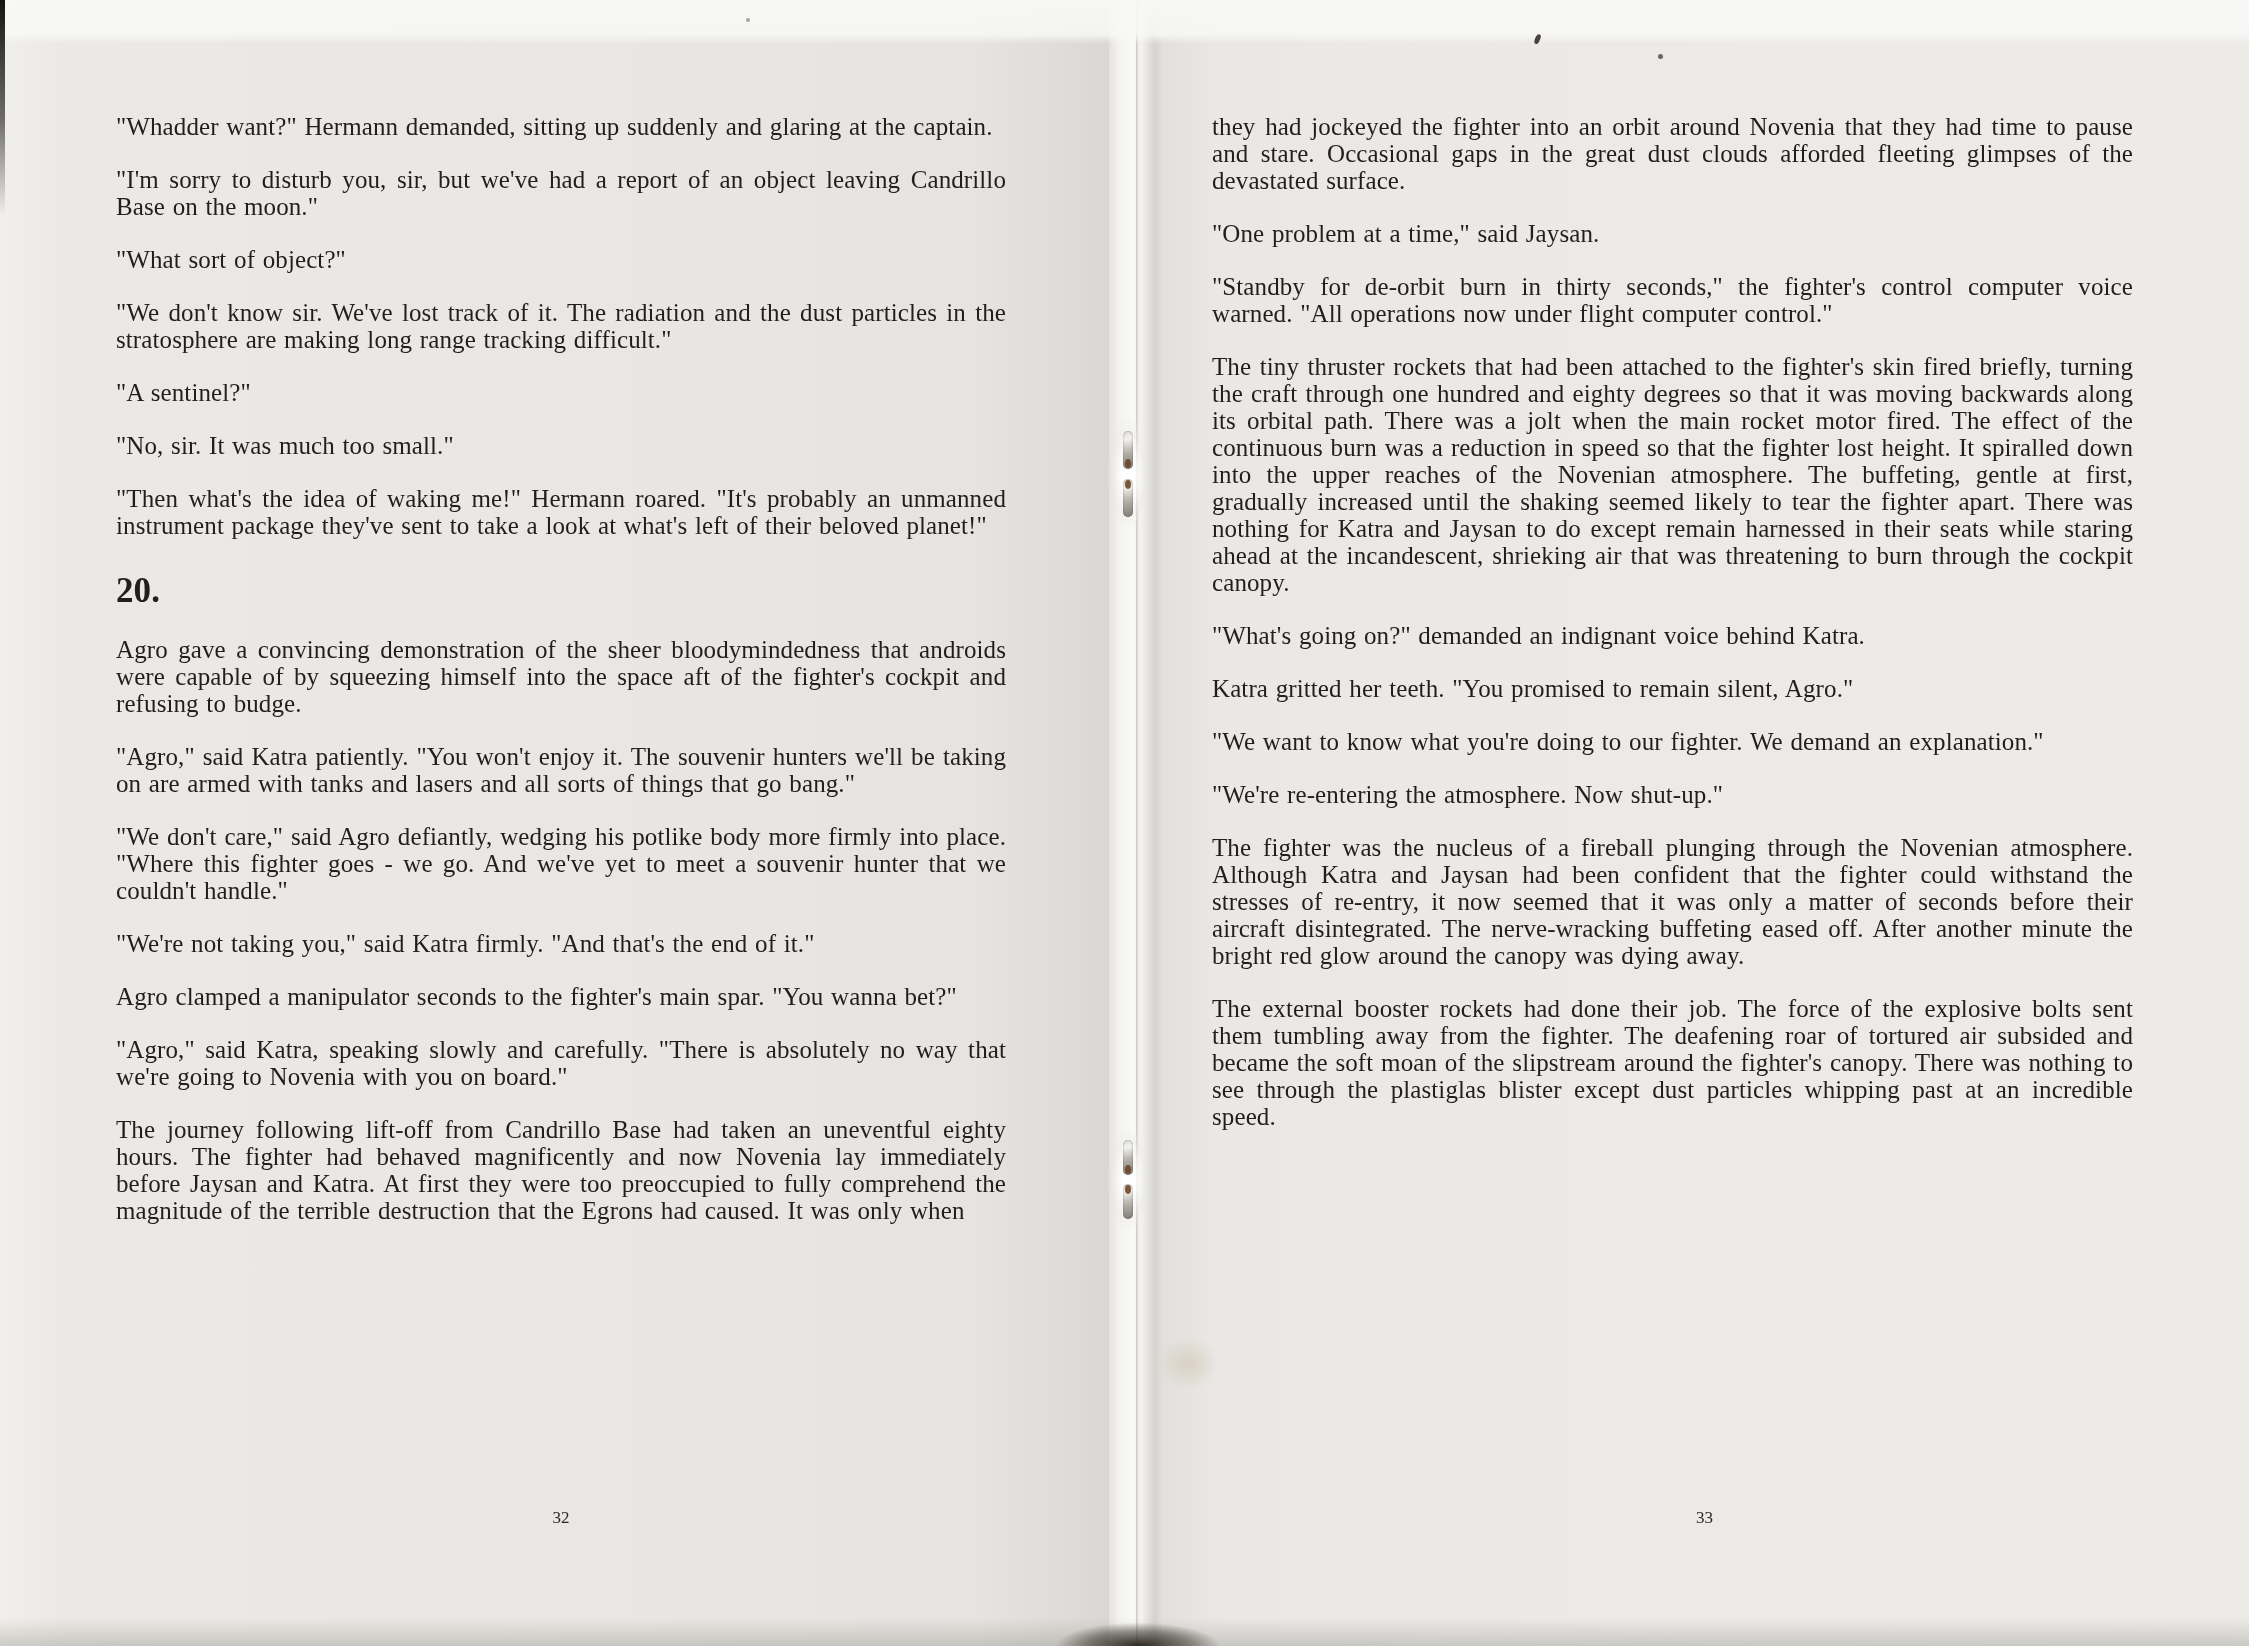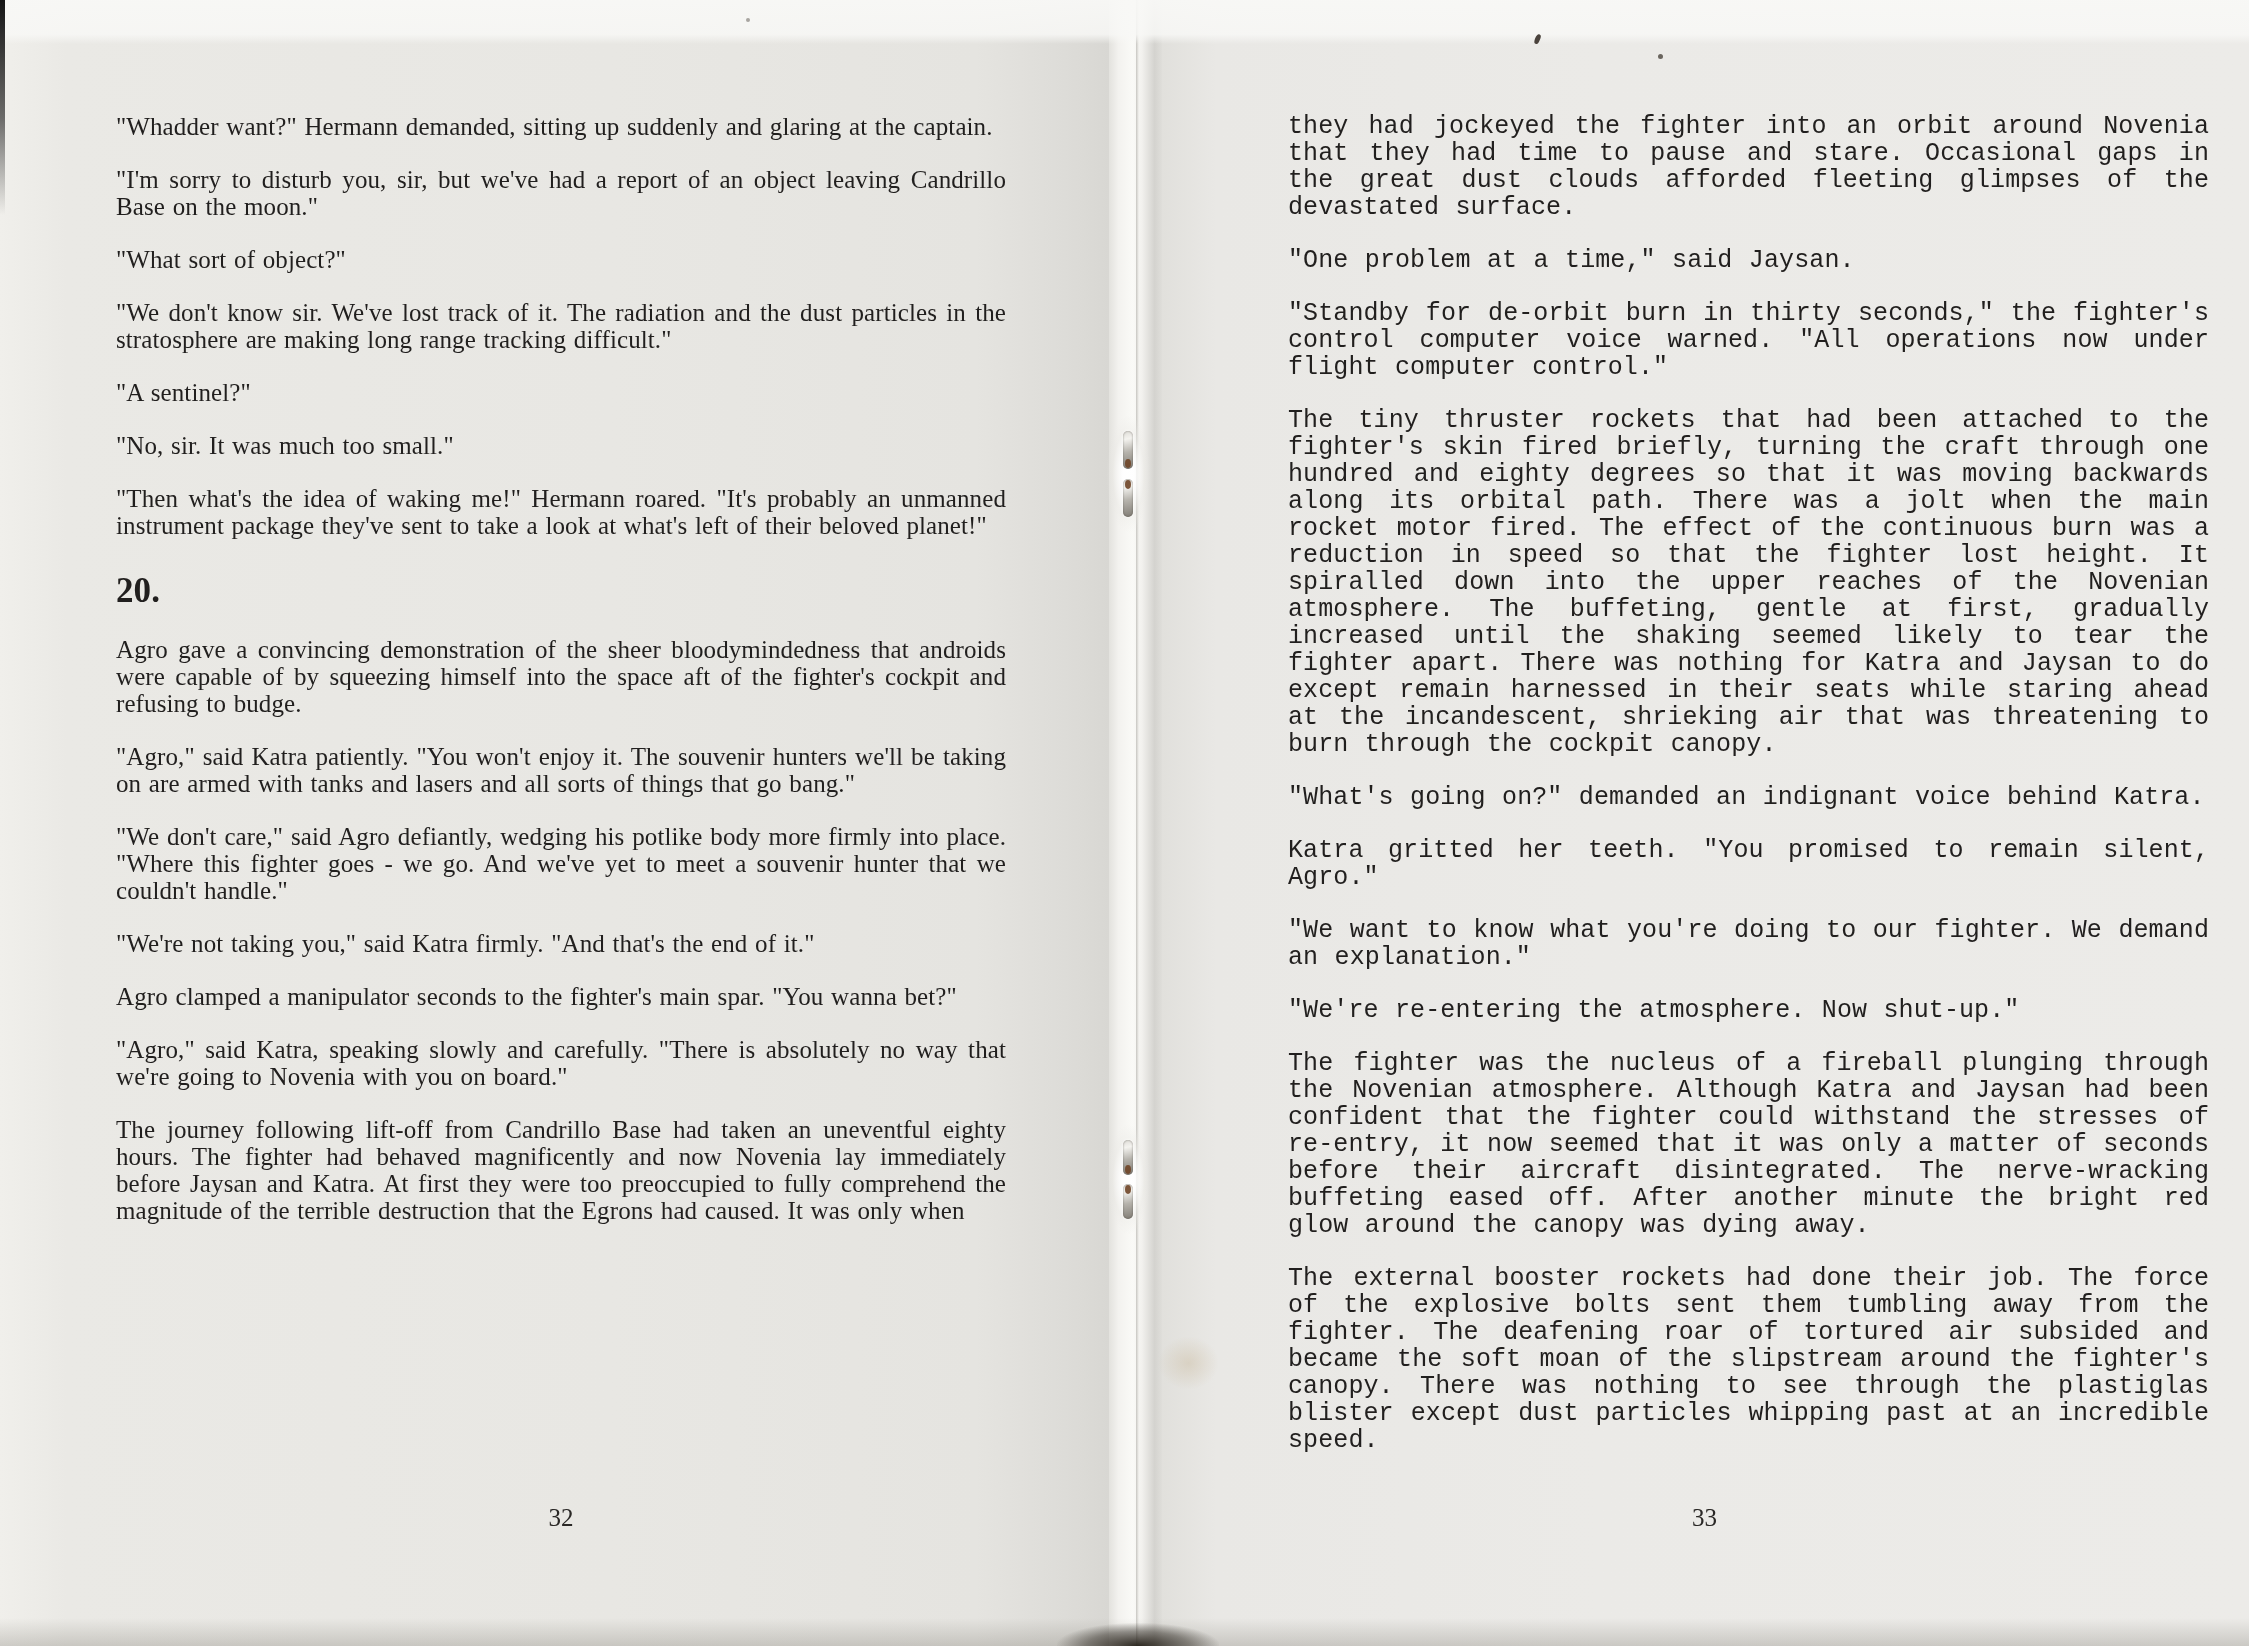--- a/index.html
+++ b/index.html
@@ -83,29 +83,29 @@
 
   
   .page-text {
     position: absolute; top: 113px;
     color: #211f1e;
     font-size: 25px; line-height: 27px;
     text-align: justify;
     letter-spacing: 0.1px; word-spacing: 1.3px;
   }
   .page-text-left  { left: 116px;  width: 890px; }
-  .page-text-right { left: 1288px; width: 921px; font-family: Liberation Mono, monospace; }
+  .page-text-right { left: 1212px; width: 921px; }
   .para { margin: 0 0 26px 0; }
   .heading {
     font-size: 35px; line-height: 51px; font-weight: bold;
     margin: 4px 0 20px 0; text-align: left;
   }
   .page-number {
     position: absolute; top: 1503px; height: 30px;
-    color: #2a2826; font-size: 25px; line-height: 30px; text-align: center;
+    color: #2a2826; font-size: 17px; line-height: 30px; text-align: center;
   }
   .page-number-left  { left: 116px;  width: 890px; }
   .page-number-right { left: 1244px; width: 921px; }
 </style>
 </head>
 <body>
 
 <div class="spread">
 
   <div class="paper-left"></div>

